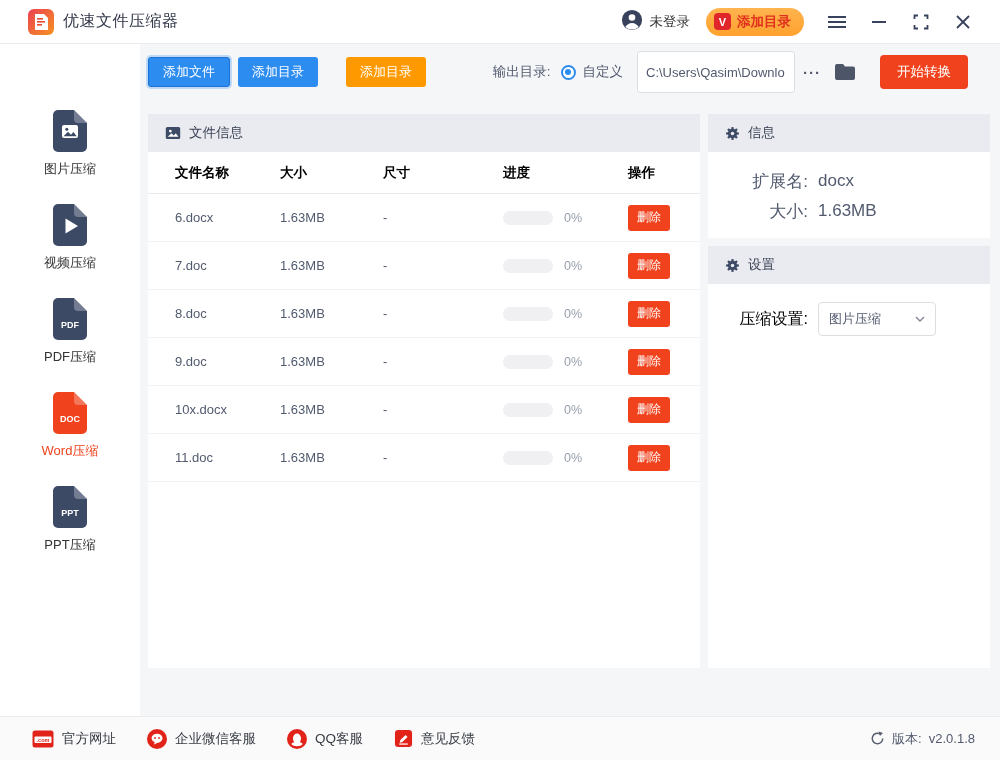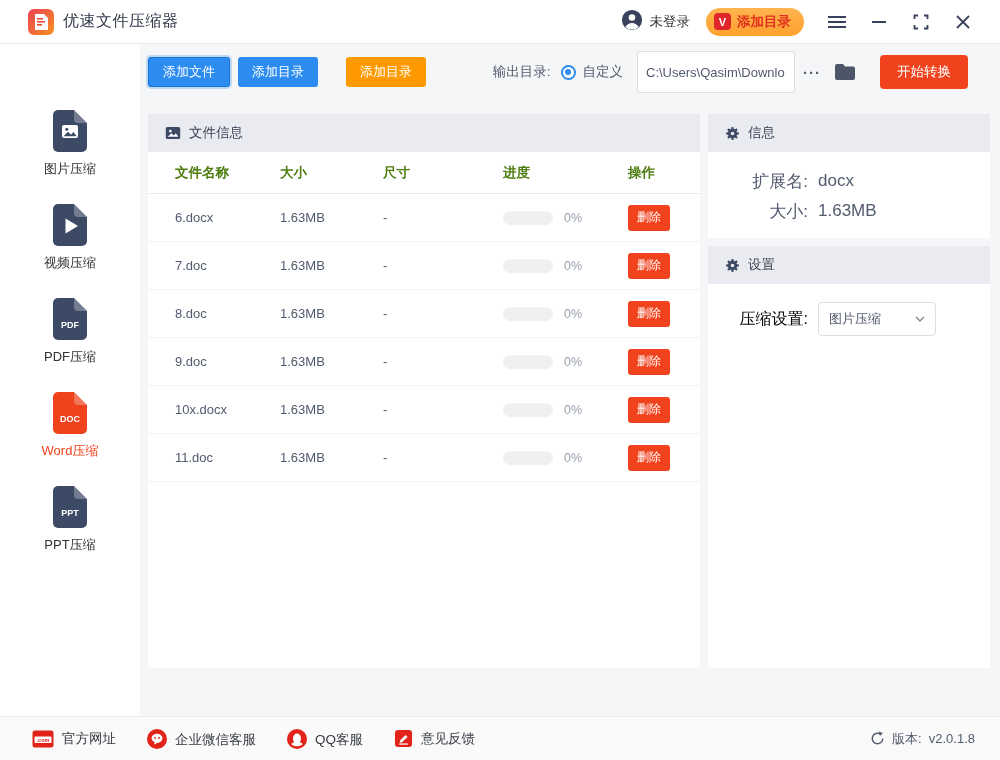--- a/index.html
+++ b/index.html
@@ -55,21 +55,21 @@
   .start-btn { margin-left:24px; height:34px; padding:0 17px; background:#f0431d; border:none; border-radius:4px;
                color:#fff; font-size:13.5px; cursor:pointer; font-family:inherit; }
 
   .panels { display:flex; margin:25px 10px 0 8px; height:554px; }
   .panel { background:#fff; }
   .panel-head { height:38px; background:#e9ebf0; display:flex; align-items:center; padding:0 17px; gap:8px; }
   .panel-head-title { font-size:13.5px; color:#3b4256; }
 
   .file-panel { width:552px; margin-right:8px; display:flex; flex-direction:column; }
   .t-head { display:flex; align-items:center; height:42px; border-bottom:1px solid #e8eaec; padding-left:27px;
-            font-size:13.5px; font-weight:bold; color:#4d7c0f; }
+            font-size:13.5px; font-weight:bold; color:#000000; }
   .t-row { display:flex; align-items:center; height:48px; border-bottom:1px solid #f1f3f7; padding-left:27px;
            font-size:13px; color:#515a6e; }
   .cell-name { width:105px; } .cell-size { width:103px; } .cell-dim { width:120px; }
   .cell-prog { width:125px; display:flex; align-items:center; }
   .cell-act { flex:1; }
   .prog-pill { width:50px; height:14px; border-radius:7px; background:#f0f0f2; margin-right:11px; }
   .prog-text { font-size:12.5px; color:#98a0ad; }
   .del-btn { width:42px; height:26px; background:#f0431d; color:#fff; border:none; border-radius:3px;
              font-size:12px; cursor:pointer; font-family:inherit; }
 
@@ -81,21 +81,21 @@
   .kv-value { margin-left:10px; }
   .settings-panel { flex:1; }
   .settings-body { padding-top:18px; display:flex; align-items:center; }
   .select-box { margin-left:10px; width:118px; height:34px; border:1px solid #dcdee2; border-radius:4px;
                 background:#fff; display:flex; align-items:center; justify-content:space-between;
                 padding:0 10px; font-size:13px; color:#515a6e; cursor:pointer; }
 
   
   .footer { position:absolute; bottom:0; left:0; right:0; height:44px; background:#fafafa;
             border-top:1px solid #ececee; display:flex; align-items:center; padding:0 25px 0 32px; z-index:5; }
-  .f-link { display:flex; align-items:flex-end; gap:8px; margin-right:31px; cursor:pointer; }
+  .f-link { display:flex; align-items:center; gap:8px; margin-right:31px; cursor:pointer; }
   .f-text { font-size:13.5px; color:#363a42; }
   .version { margin-left:auto; display:flex; align-items:center; gap:7px; font-size:13px; color:#515a6e; }
 </style>
 </head>
 <body>
 
 <div class="window">
 
   <header class="titlebar">
     <span class="app-logo">

